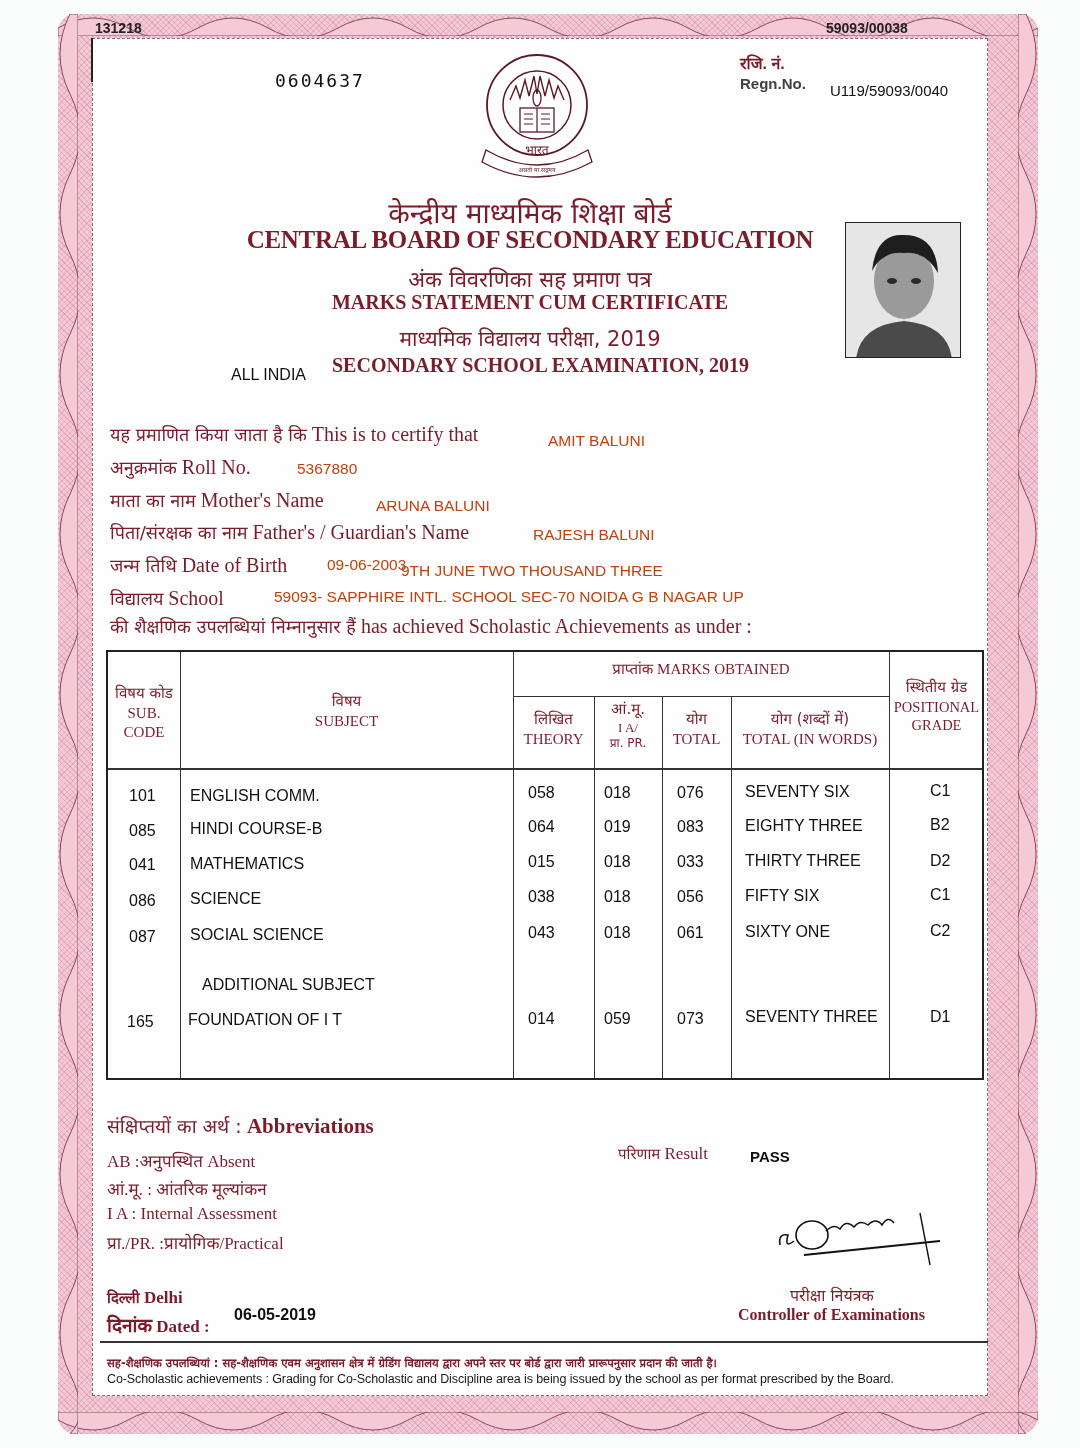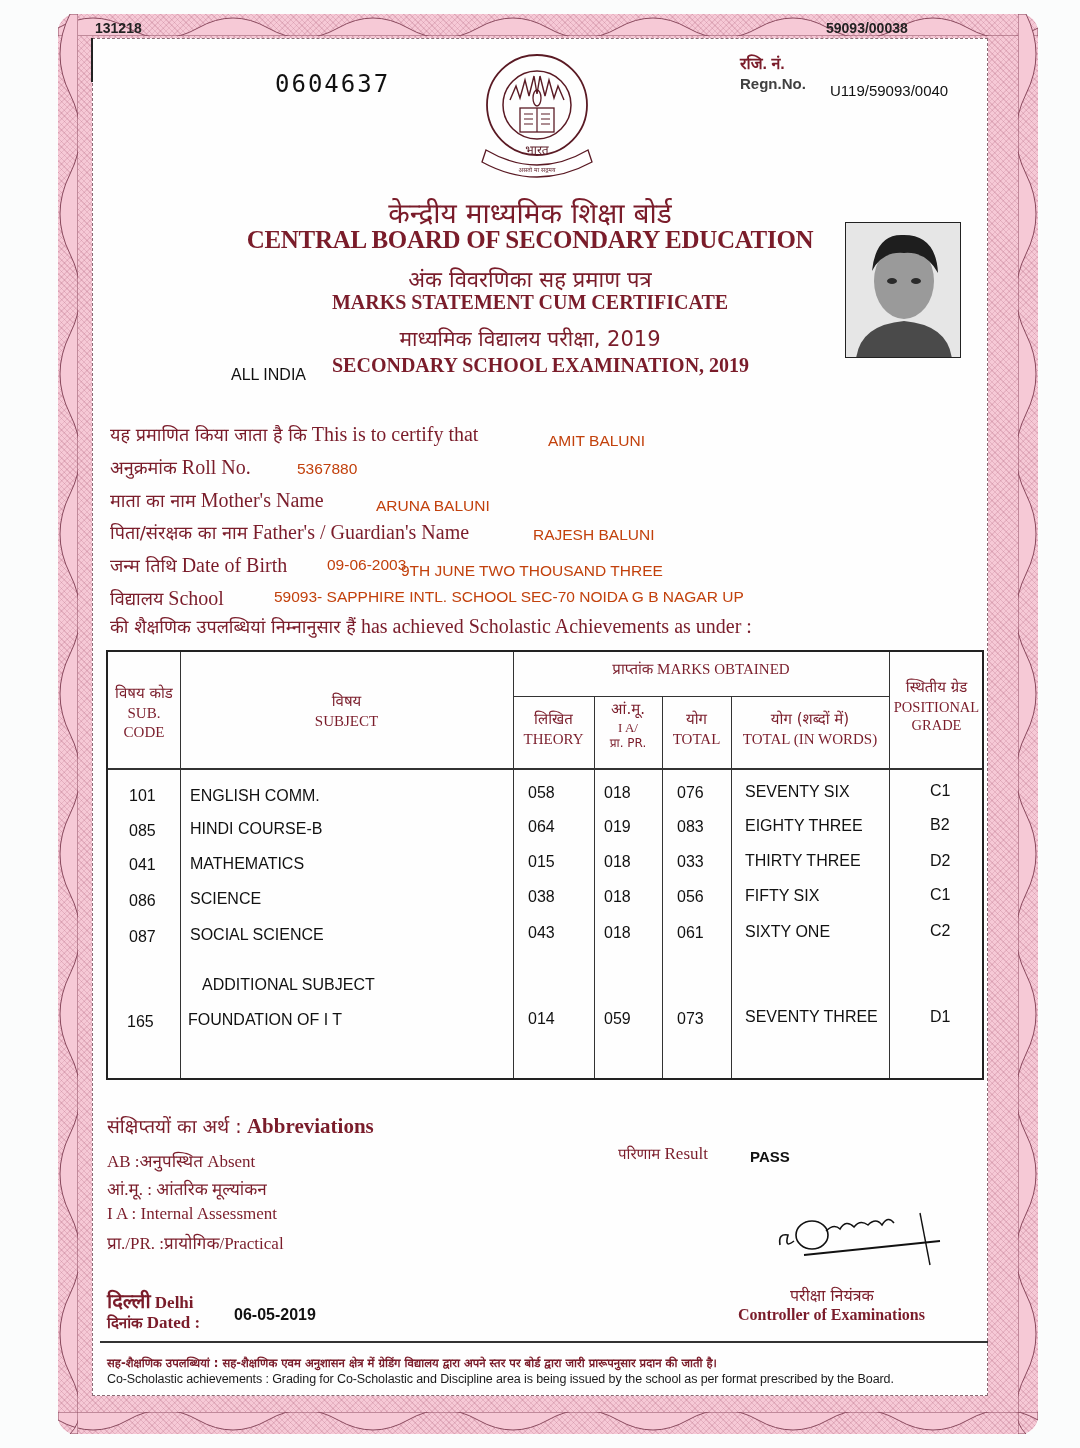--- a/index.html
+++ b/index.html
@@ -21,21 +21,21 @@
   .wave-left { left: -8px; }
   .wave-right { right: -8px; }
 
   .sheet {
     position: absolute; left: 92px; top: 38px; width: 896px; height: 1358px;
     background: #fefefe;
     border: 1px dashed #8a6a74;
   }
   .serial-top-left { position: absolute; left: 95px; top: 20px; font-family: "Liberation Sans", sans-serif; font-size: 14px; font-weight: bold; color: #222; }
   .serial-top-right { position: absolute; left: 826px; top: 20px; font-family: "Liberation Sans", sans-serif; font-size: 14px; font-weight: bold; color: #222; }
-  .doc-number { position: absolute; left: 275px; top: 70px; font-family: "DejaVu Sans Mono", monospace; font-size: 24px; letter-spacing: 2px; color: #111; }
+  .doc-number { position: absolute; left: 275px; top: 70px; font-family: "DejaVu Sans Mono", monospace; font-size: 18px; letter-spacing: 2px; color: #111; }
   .regn-hi { position: absolute; left: 740px; top: 52px; font-family: "Liberation Sans", sans-serif; font-size: 16px; color: #7a1c2a; font-weight: bold; }
   .regn-en { position: absolute; left: 740px; top: 75px; font-family: "Liberation Sans", sans-serif; font-size: 15px; color: #404040; font-weight: bold; }
   .regn-val { position: absolute; left: 830px; top: 82px; font-family: "Liberation Sans", sans-serif; font-size: 15px; color: #111; }
 
   .emblem { position: absolute; left: 478px; top: 50px; width: 118px; height: 135px; }
   .t-center { position: absolute; left: 220px; width: 620px; text-align: center; color: #7a1c2a; }
   .t1 { top: 193px; font-size: 28px; font-family: "DejaVu Sans", sans-serif; }
   .t2 { top: 226px; font-size: 25px; font-weight: bold; letter-spacing: -0.3px; }
   .t3 { top: 263px; font-size: 22px; font-family: "DejaVu Sans", sans-serif; }
   .t4 { top: 291px; font-size: 20px; font-weight: bold; }
@@ -306,24 +306,24 @@
   <path d="M10,40 Q8,28 18,30 Q14,44 24,36" fill="none" stroke="#111" stroke-width="1.6"></path>
   <ellipse cx="42" cy="30" rx="16" ry="14" fill="none" stroke="#111" stroke-width="1.6"></ellipse>
   <path d="M56,26 Q64,18 70,24 Q76,14 84,22 Q90,14 98,20 Q106,12 112,20 Q118,10 124,18" fill="none" stroke="#111" stroke-width="1.5"></path>
   <path d="M34,50 L170,36" stroke="#111" stroke-width="1.8"></path>
   <path d="M150,8 L160,60" stroke="#111" stroke-width="1.4"></path>
 </svg>
 <div class="ctrl-hi">परीक्षा नियंत्रक</div>
 <div class="ctrl-en">Controller of Examinations</div>
 
 <div class="place">
-  <span style="font-family:Liberation Sans, sans-serif; font-size:20px;text-align:center;">दिल्ली</span>
+  <span style="font-family:Liberation Sans, sans-serif; font-size:15px;text-align:center;">दिल्ली</span>
   <span>Delhi</span>
 </div>
 <div class="dated">
-  <span style="font-family:'DejaVu Sans',sans-serif; font-size:15px;margin-top:19px;">दिनांक</span>
+  <span style="font-family:'DejaVu Sans',sans-serif; font-size:19px;margin-top:19px;">दिनांक</span>
   <span>Dated :</span>
 </div>
 <div class="dated-val">06-05-2019</div>
 
 <div class="footer-rule"></div>
 <div class="footer-hi">सह-शैक्षणिक उपलब्धियां : सह-शैक्षणिक एवम अनुशासन क्षेत्र में ग्रेडिंग विद्यालय द्वारा अपने स्तर पर बोर्ड द्वारा जारी प्रारूपनुसार प्रदान की जाती है।</div>
 <div class="footer-en">Co-Scholastic achievements : Grading for Co-Scholastic and Discipline area is being issued by the school as per format prescribed by the Board.</div>
 
 </body></html>

